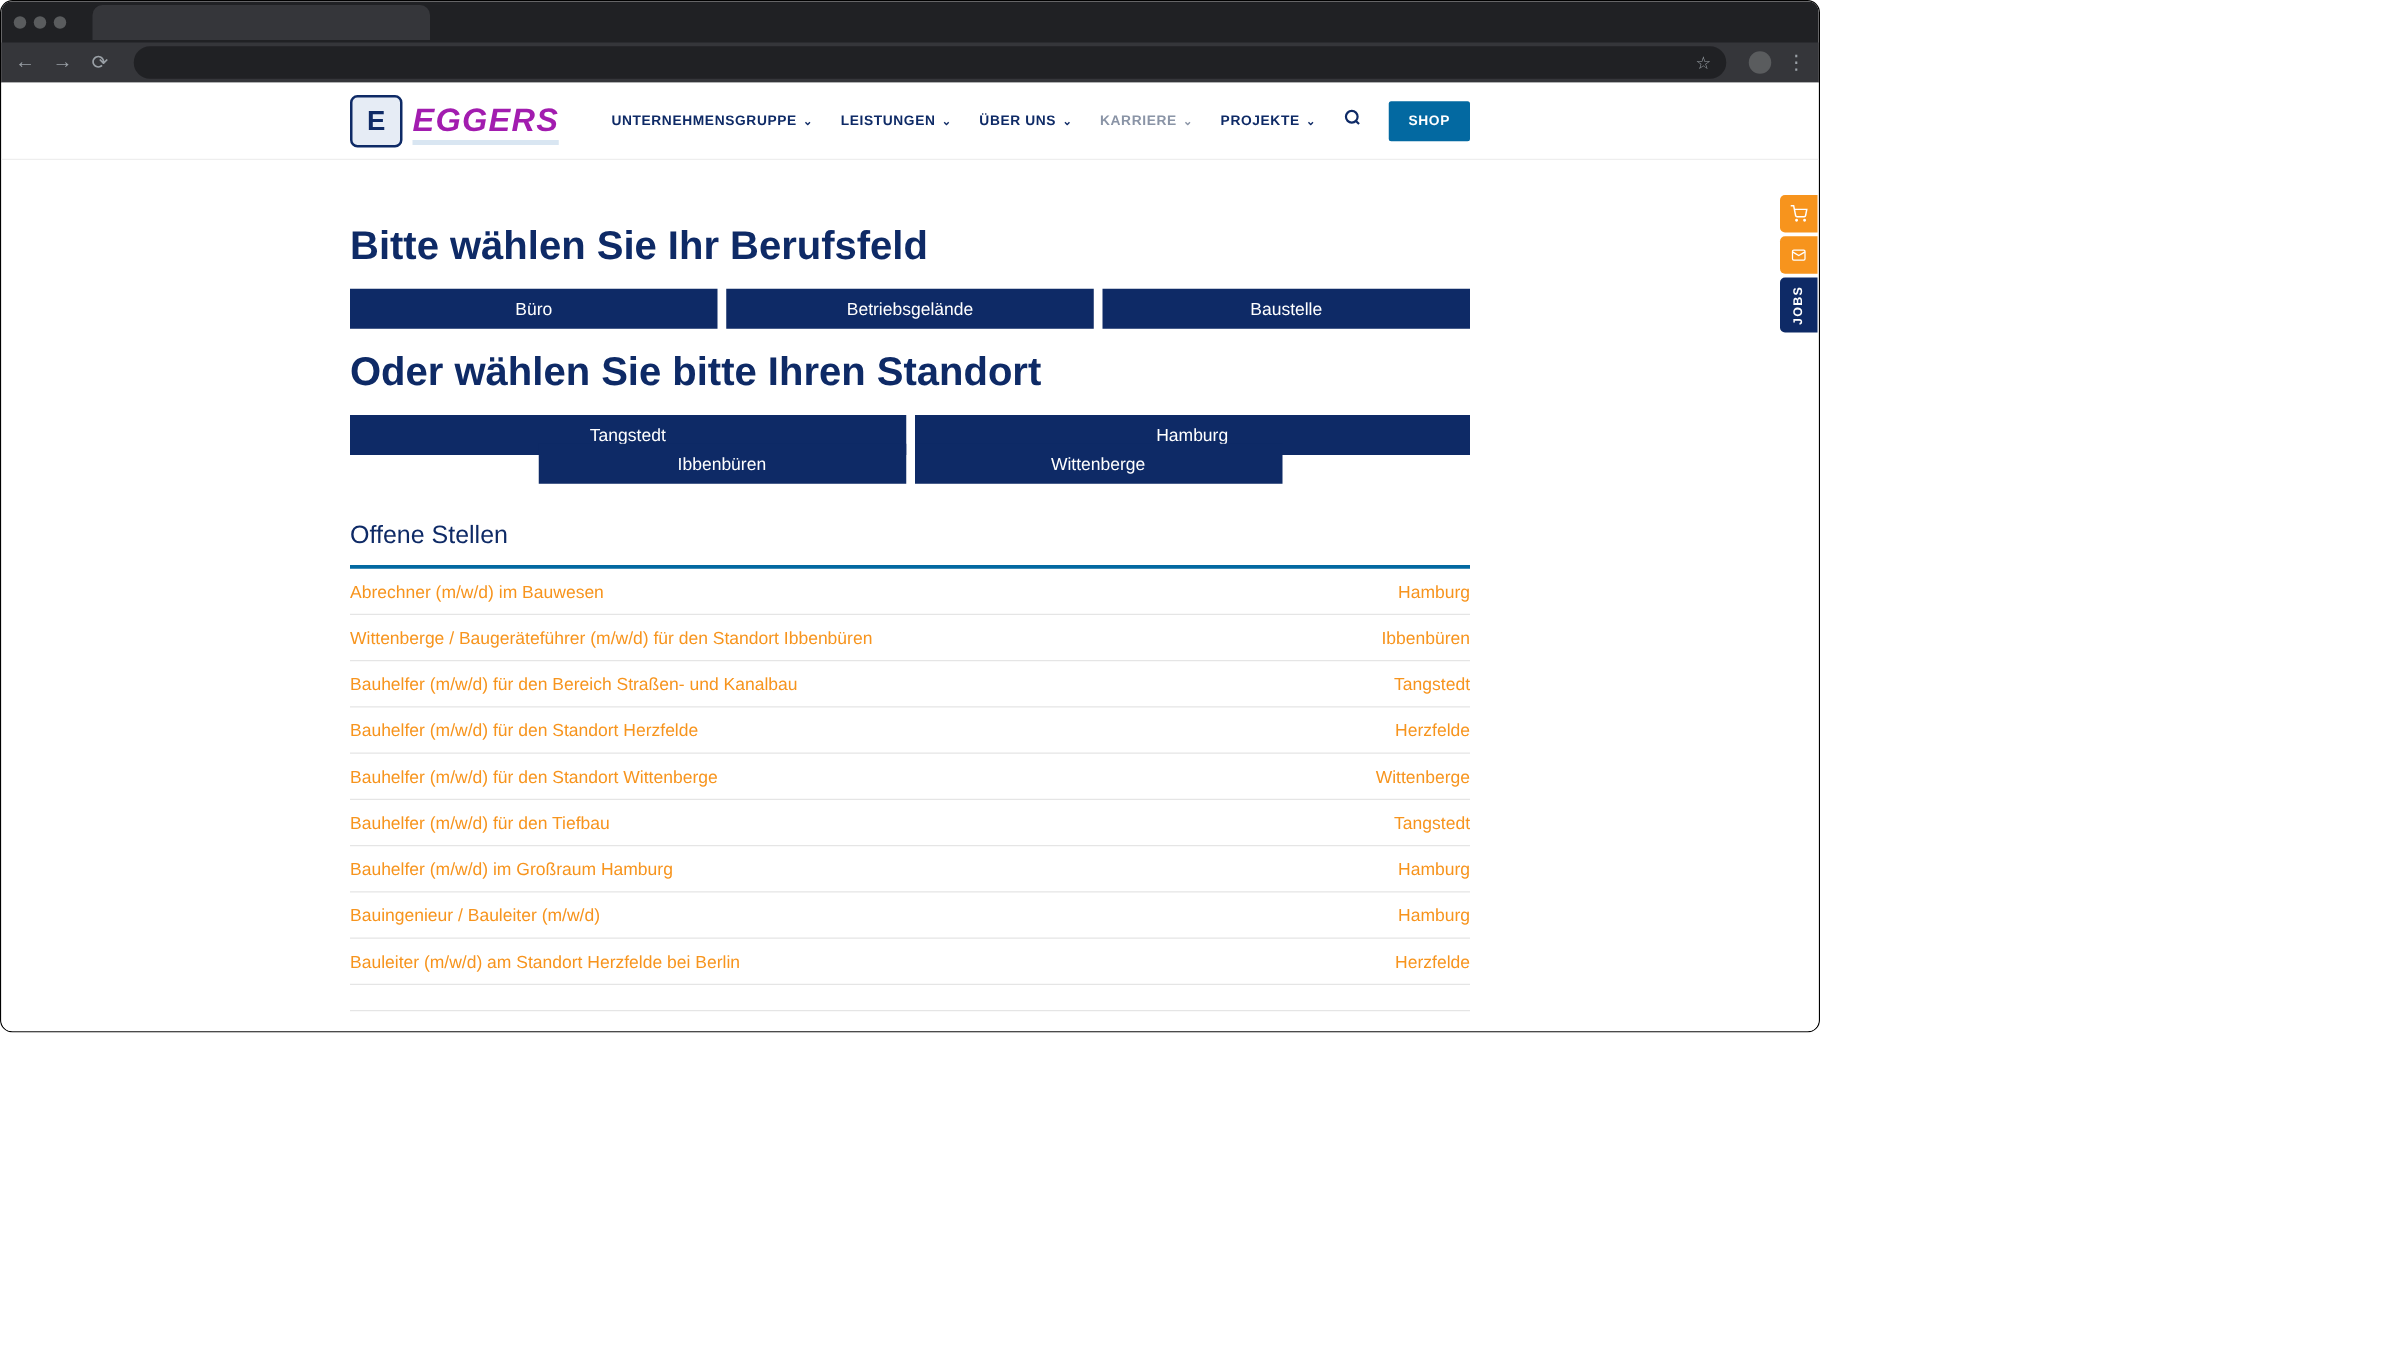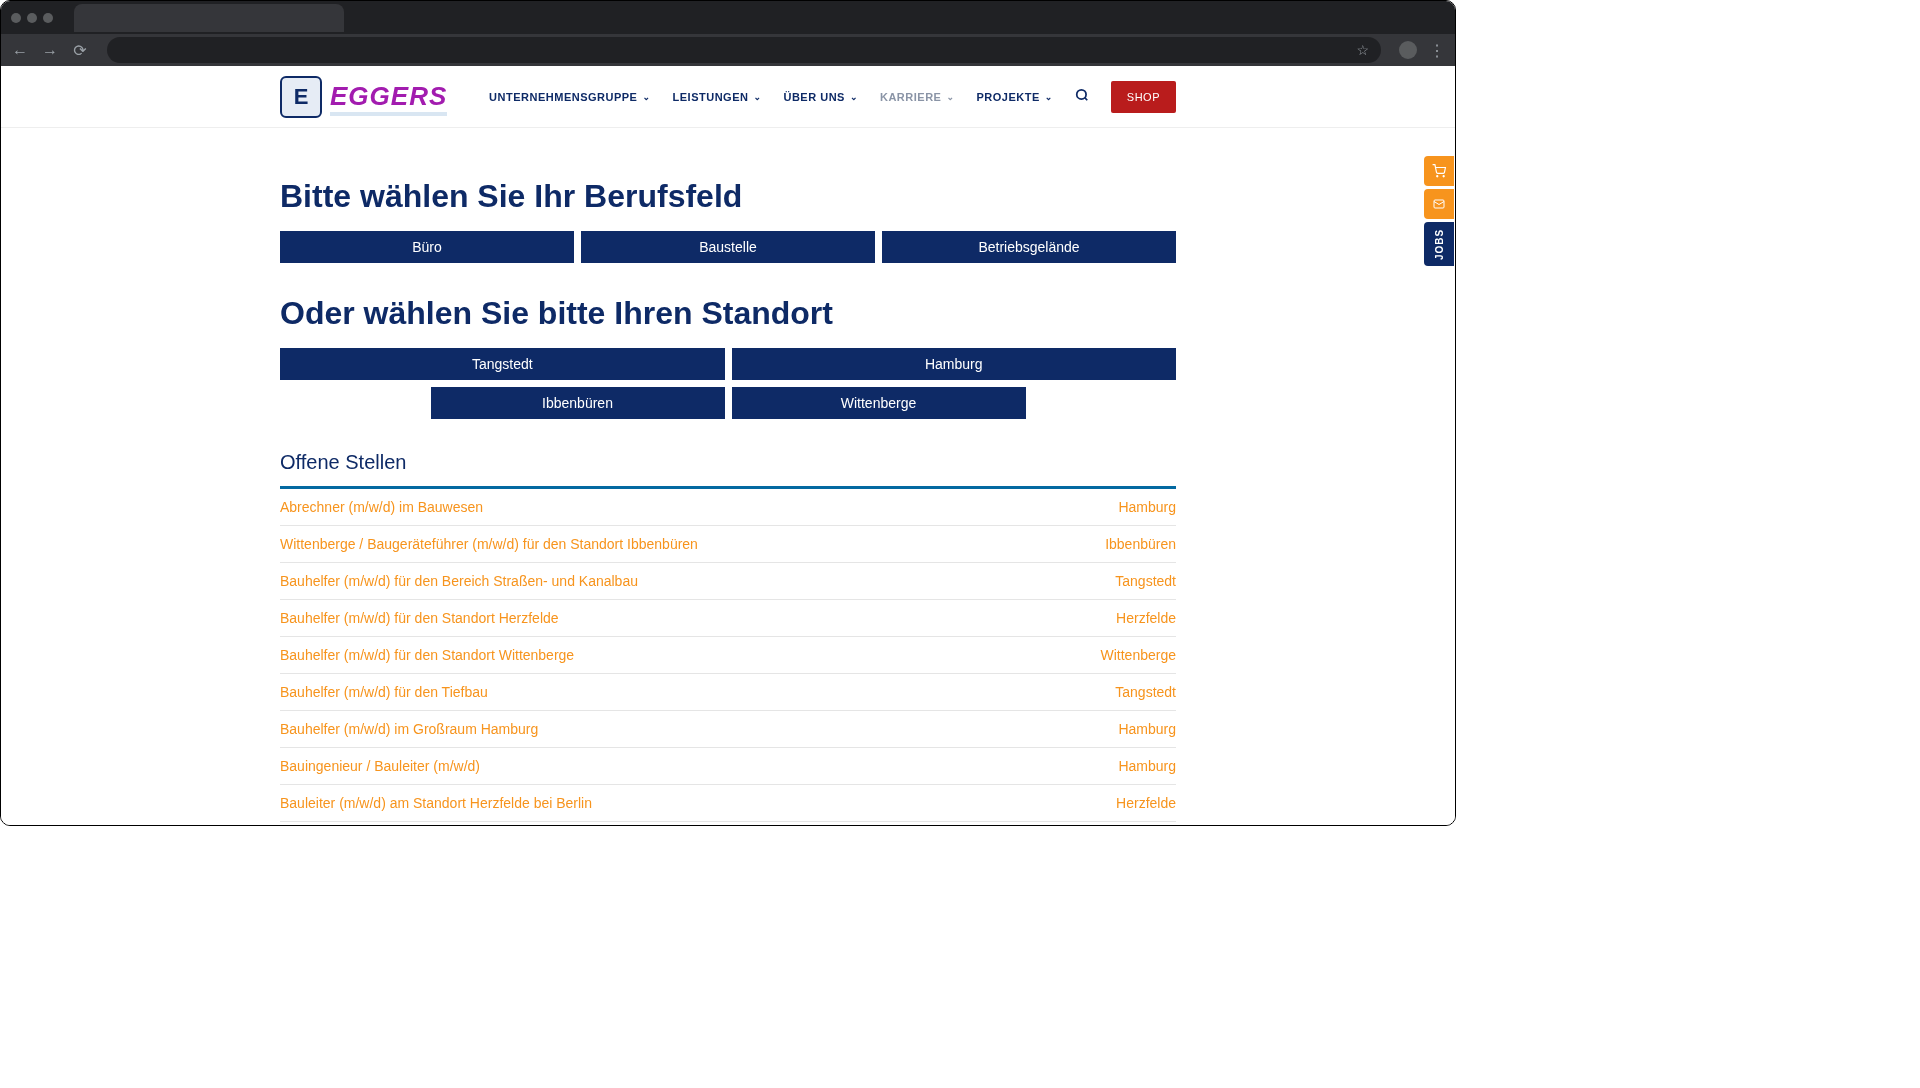--- a/index.html
+++ b/index.html
@@ -24,27 +24,27 @@
   .logo-wrap { display:flex; align-items:center; gap:8px; }
   .logo-icon { width:42px; height:42px; border:2px solid #0e2a66; border-radius:6px; background:#e6ecf5; display:flex; align-items:center; justify-content:center; font-weight:900; color:#0e2a66; font-size:22px; }
   .logo-text { font-size:26px; font-weight:900; color:#a21caf; letter-spacing:1px; font-style: italic; position:relative; }
   .logo-underline { position:absolute; bottom:-4px; left:0; right:0; height:4px; background:#d9e6f2; }
   
   .main-nav { display:flex; align-items:center; gap:22px; }
   .nav-item { font-size:11px; font-weight:700; color:#0e2a66; letter-spacing:0.5px; display:flex; align-items:center; gap:5px; cursor:pointer; }
   .nav-item.active { color:#8a94a6; }
   .chevron { font-size:9px; }
   .search-btn { color:#0e2a66; cursor:pointer; }
-  .shop-btn { background:#b91c1c; color:#fff; font-weight:400; font-size:11px; padding:10px 16px; border:none; border-radius:2px; cursor:pointer; letter-spacing:0.5px; }
+  .shop-btn { background:#0369a1; color:#fff; font-weight:700; font-size:11px; padding:10px 16px; border:none; border-radius:2px; cursor:pointer; letter-spacing:0.5px; }
   
   .content { width: 896px; margin: 0 auto; padding-top: 50px; }
   
   .heading { font-size: 32px; font-weight: 800; color: #0e2a66; margin-bottom: 16px; }
   
-  .btn-row { display:flex; gap:7px; margin-bottom: 32px; flex-wrap:wrap; }
+  .btn-row { display:flex; gap:7px; margin-bottom: 16px; flex-wrap:wrap; }
   .filter-btn { flex: 1; min-width:290px; background:#0e2a66; color:#fff; border:none; padding:8px 0; font-size:14px; cursor:pointer; text-align:center; }
   .btn-row.centered { justify-content:center; }
   .btn-row.centered .filter-btn { flex: 0 0 auto; min-width: 294px; }
   
   .section-title { font-size: 20px; font-weight: 500; color:#0e2a66; margin-top: 30px; margin-bottom: 12px; }
   
   .job-list { border-top: 3px solid #0369a1; }
   .job-row { display:flex; justify-content:space-between; align-items:center; padding: 10px 0; border-bottom: 1px solid #e5e5e5; cursor:pointer; }
   .job-title { color:#f7941d; font-size:14px; }
   .job-loc { color:#f7941d; font-size:14px; }
@@ -114,22 +114,22 @@
               </svg></span>
             <button class="shop-btn">SHOP</button>
           </div>
       </div>
     </div>
 
     <div class="content">
       <h1 class="heading">Bitte wählen Sie Ihr Berufsfeld</h1>
       <div class="btn-row" id="field-filters">
           <button class="filter-btn">Büro</button>
+          <button class="filter-btn">Betriebsgelände</button>
           <button class="filter-btn">Baustelle</button>
-          <button class="filter-btn">Betriebsgelände</button>
         </div>
 
       <h1 class="heading">Oder wählen Sie bitte Ihren Standort</h1>
       <div class="btn-row" id="loc-filters-1">
           <button class="filter-btn">Tangstedt</button>
           <button class="filter-btn">Hamburg</button>
         </div>
       <div class="btn-row centered" id="loc-filters-2" style="margin-top:-25px;">
           <button class="filter-btn">Ibbenbüren</button>
           <button class="filter-btn">Wittenberge</button>

